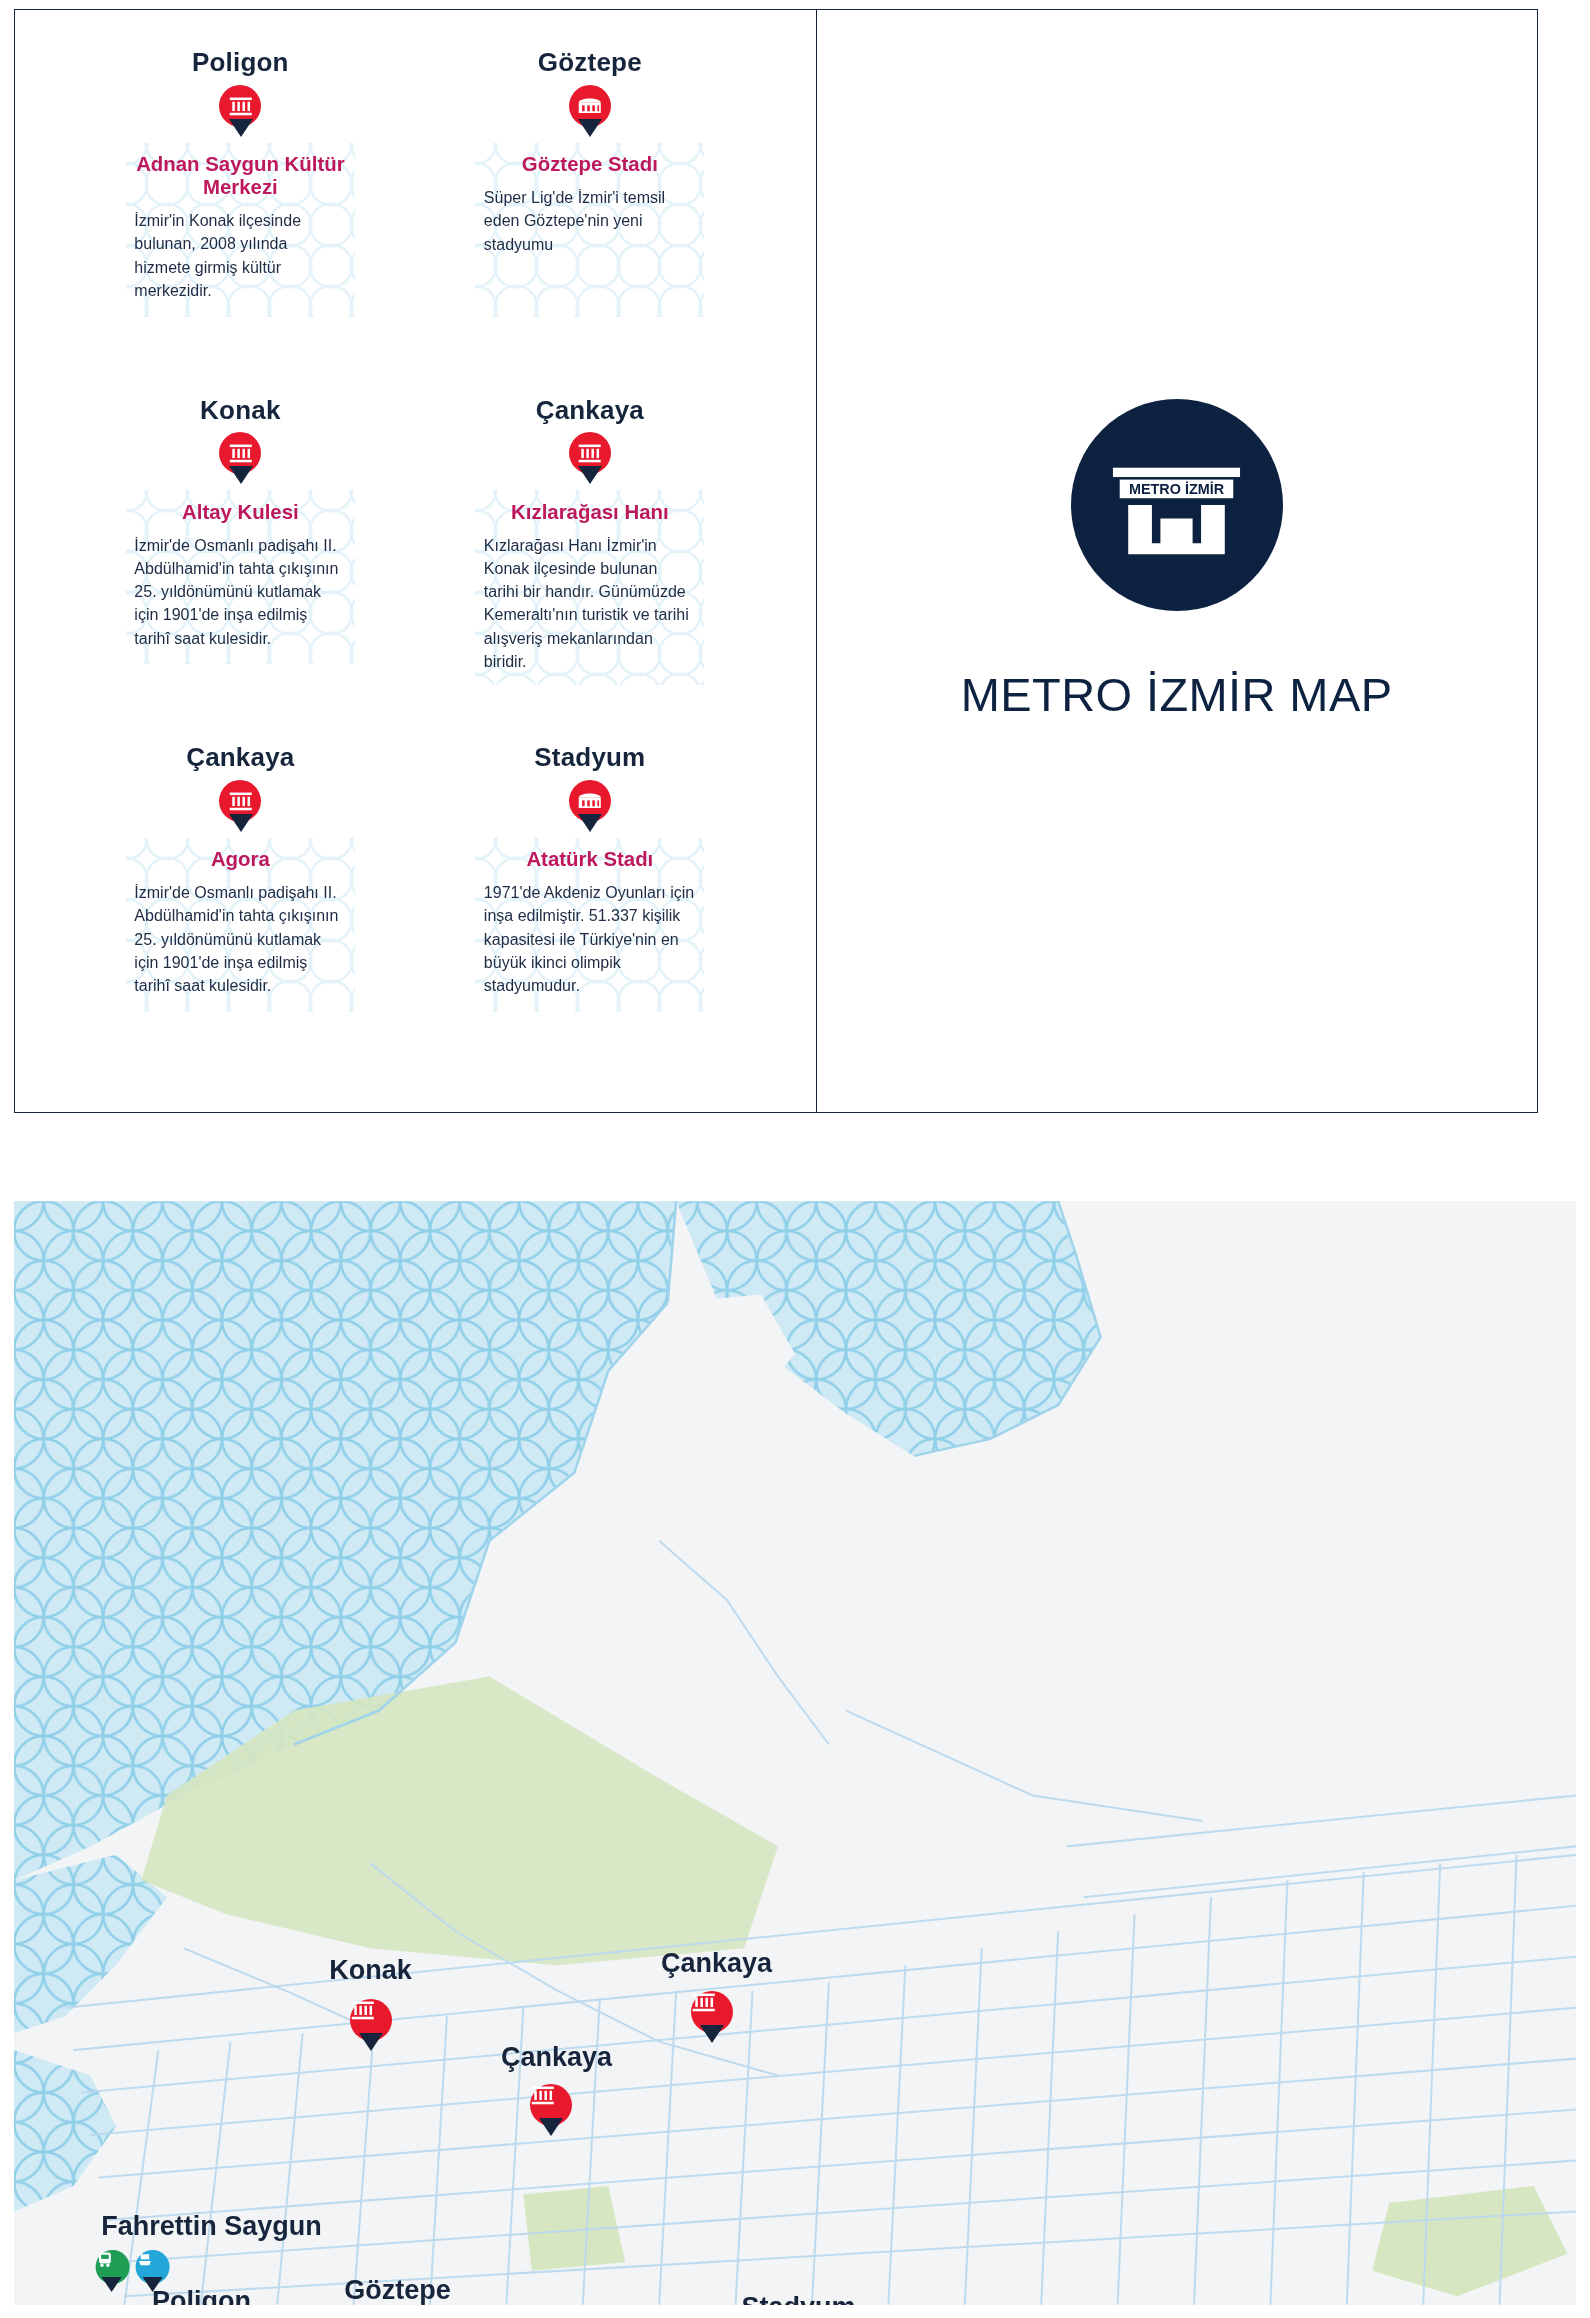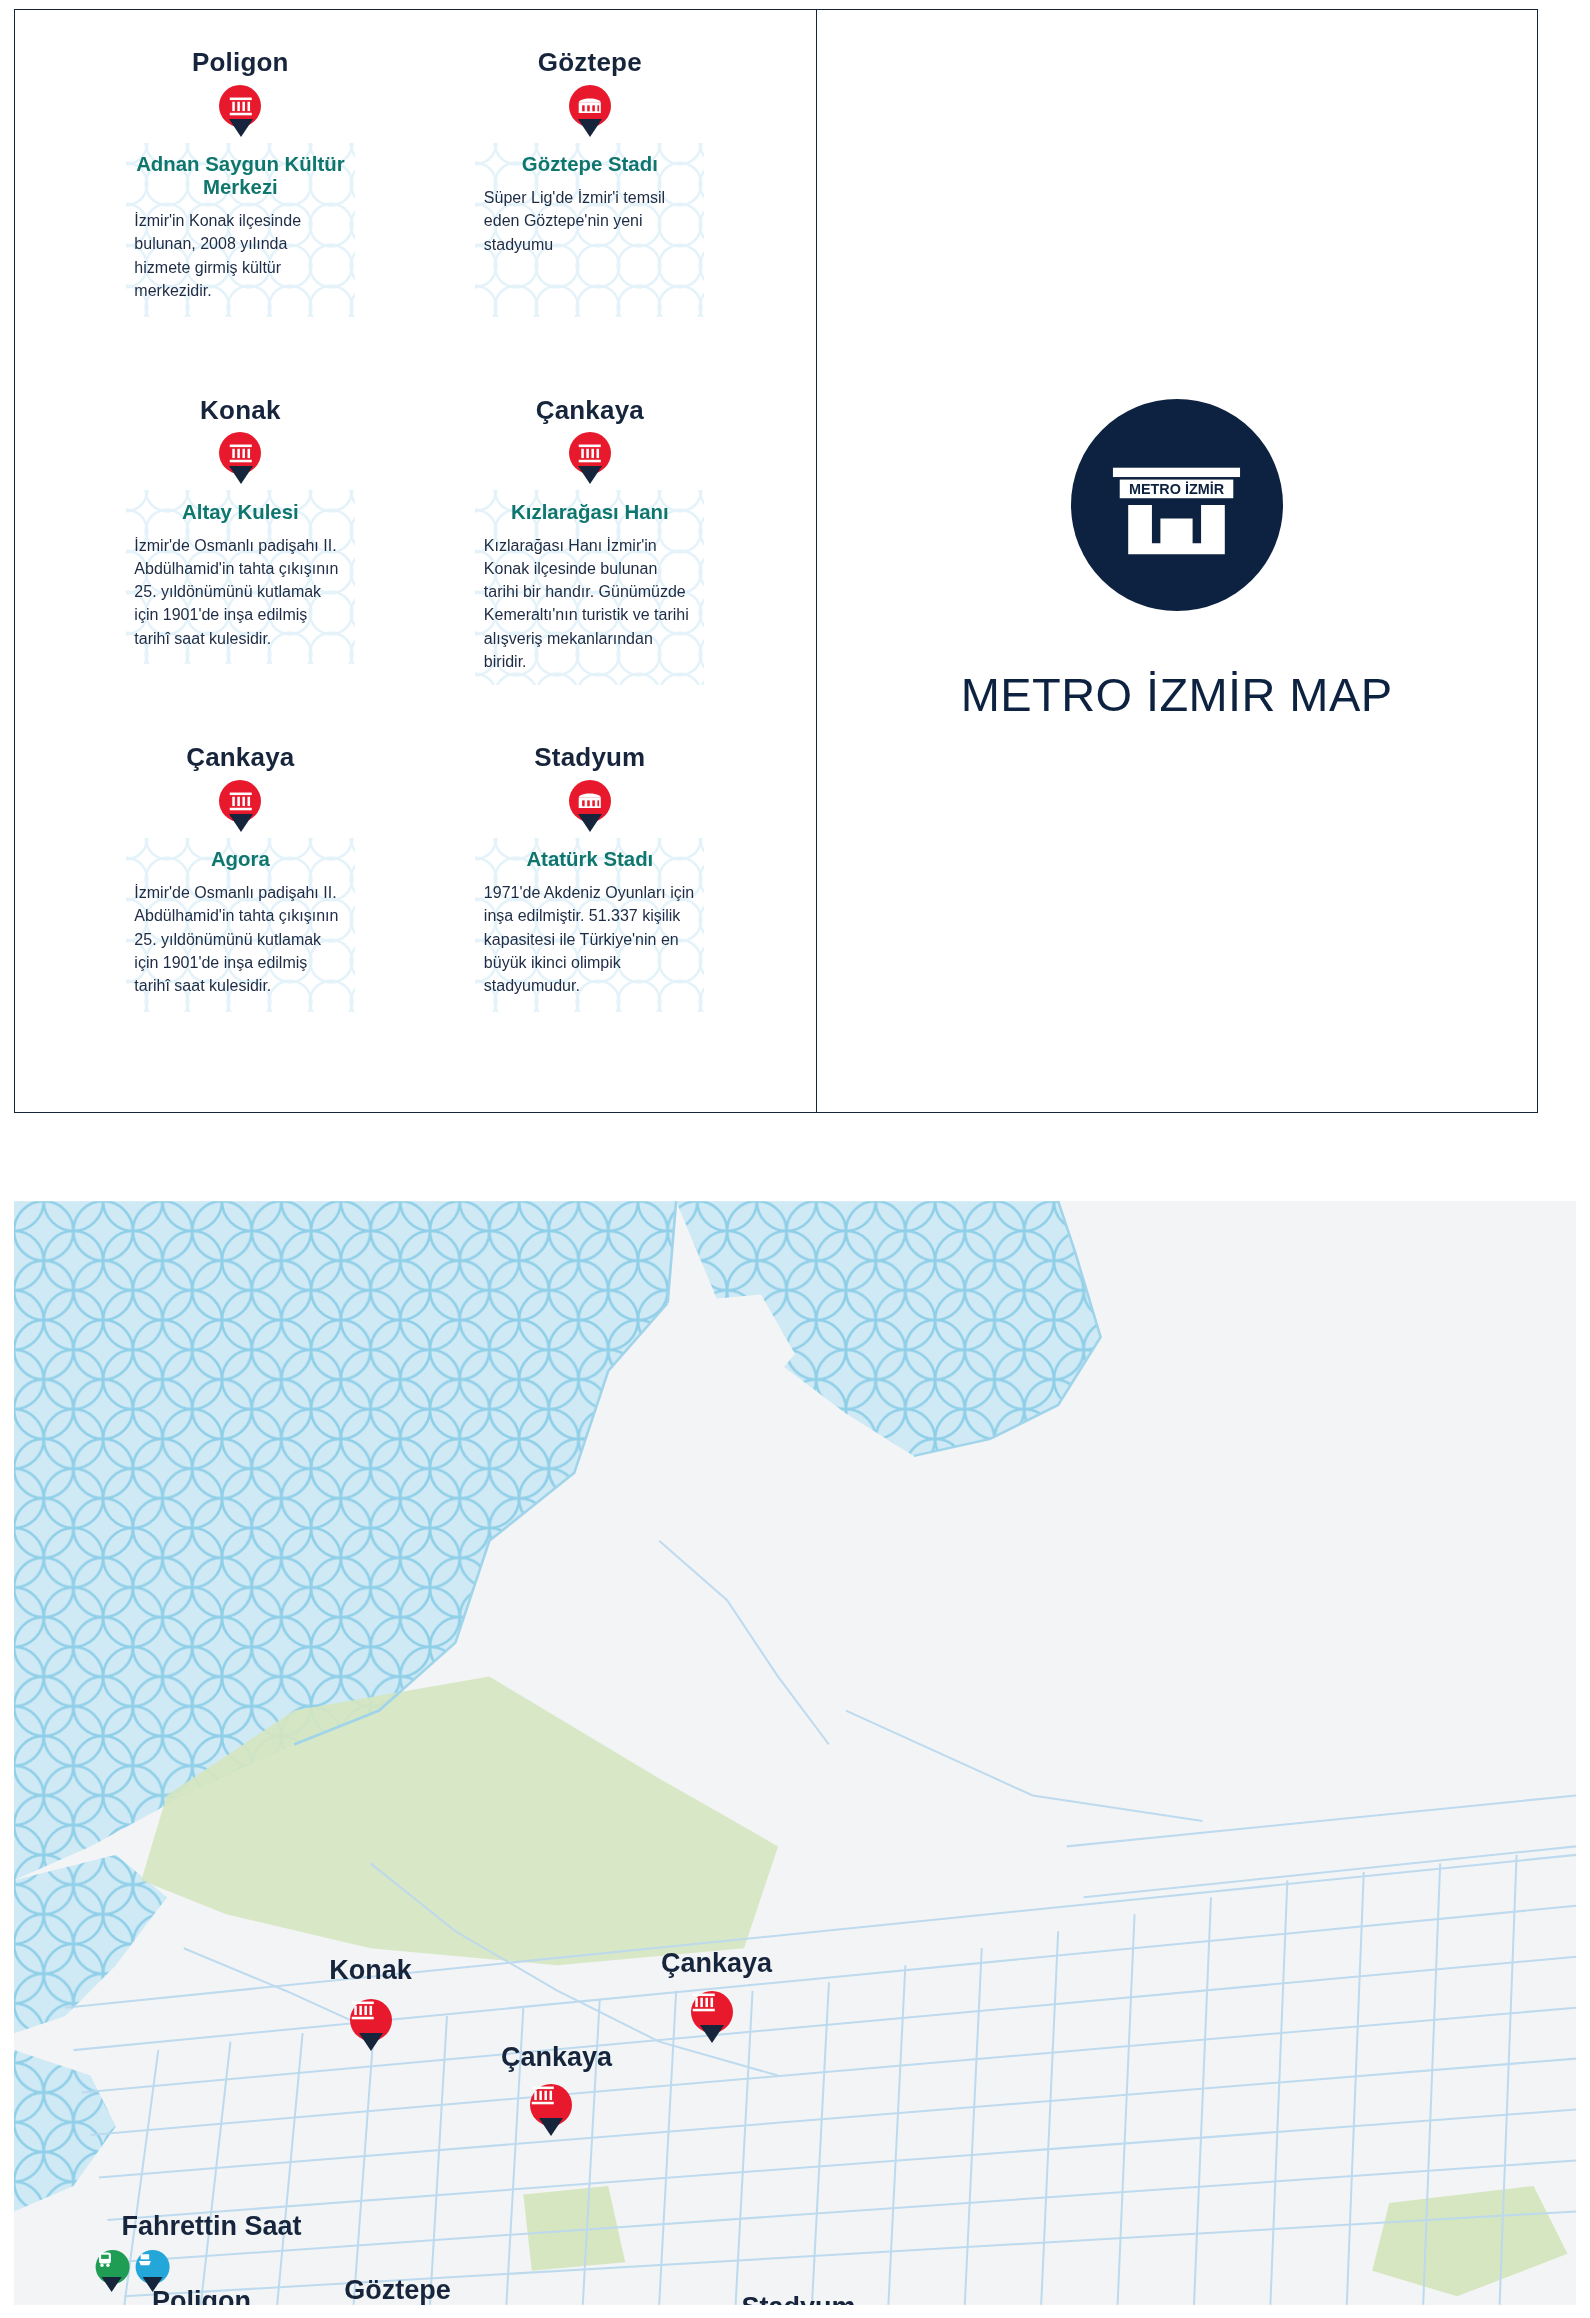--- a/index.html
+++ b/index.html
@@ -51,21 +51,21 @@
     position:absolute;inset:0;z-index:0;opacity:.55;
     background-color:#ffffff;
     background-image:
       radial-gradient(circle at 0 0, transparent 19.5px, #cfe9f5 20.4px, #cfe9f5 22px, transparent 23px),
       radial-gradient(circle at 100% 0, transparent 19.5px, #cfe9f5 20.4px, #cfe9f5 22px, transparent 23px),
       radial-gradient(circle at 0 100%, transparent 19.5px, #cfe9f5 20.4px, #cfe9f5 22px, transparent 23px),
       radial-gradient(circle at 100% 100%, transparent 19.5px, #cfe9f5 20.4px, #cfe9f5 22px, transparent 23px);
     background-size:41px 41px;
   }
   .info-title{
-    position:relative;z-index:1;text-align:center;font-size:20.4px;font-weight:bold;color:#0f766e;margin:1.7px 0 10.2px 0;
+    position:relative;z-index:1;text-align:center;font-size:20.4px;font-weight:bold;color:#be185d;margin:1.7px 0 10.2px 0;
   }
   .info-text{
     position:relative;z-index:1;font-size:16px;line-height:1.45;color:#1d2b44;
   }
 
   
   .cover{
     position:absolute;left:0;top:0;width:100%;height:100%;
     display:flex;flex-direction:column;align-items:center;justify-content:center;
   }
@@ -319,21 +319,21 @@
       <path d="M780,0 L770,120 L700,200 L660,320 L560,400 L520,520 L430,600 L330,640"></path>
       <path d="M1230,0 L1250,60 L1280,160 L1230,240 L1150,280 L1060,300"></path>
     </g>
 
     <path d="M770,120 L880,110 L920,180 L860,250 L790,230 Z" fill="#f2f4f5"></path>
   </svg>
 
   <div class="map-label" style="left:357px;top:754px;">Konak</div>
   <div class="map-label" style="left:703px;top:747px;">Çankaya</div>
   <div class="map-label" style="left:543px;top:841px;">Çankaya</div>
-  <div class="map-label" style="left:198px;top:1010px;">Fahrettin Saat</div>
+  <div class="map-label" style="left:198px;top:1010px;">Fahrettin Saygun</div>
   <div class="map-label" style="left:188px;top:1085px;">Poligon</div>
   <div class="map-label" style="left:384px;top:1074px;">Göztepe</div>
 
   <div class="map-label" style="left:785px;top:1091px;">Stadyum</div>
 
   <div class="map-pin" style="left:357px;top:798px;">
     <div class="pin">
       <div class="head"></div>
       <div class="glyph">
           <svg width="25.5" height="22" viewBox="0 0 30 26">

